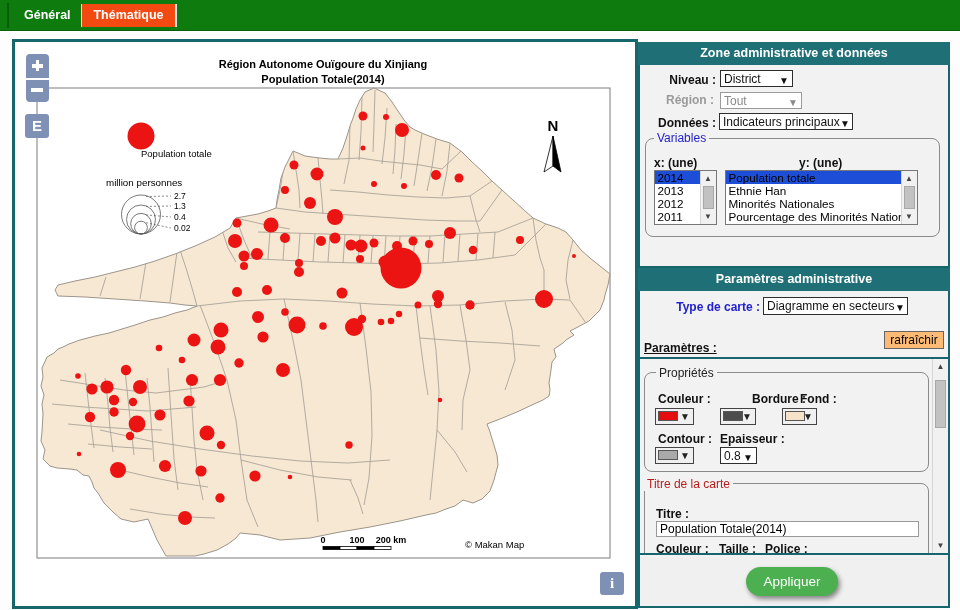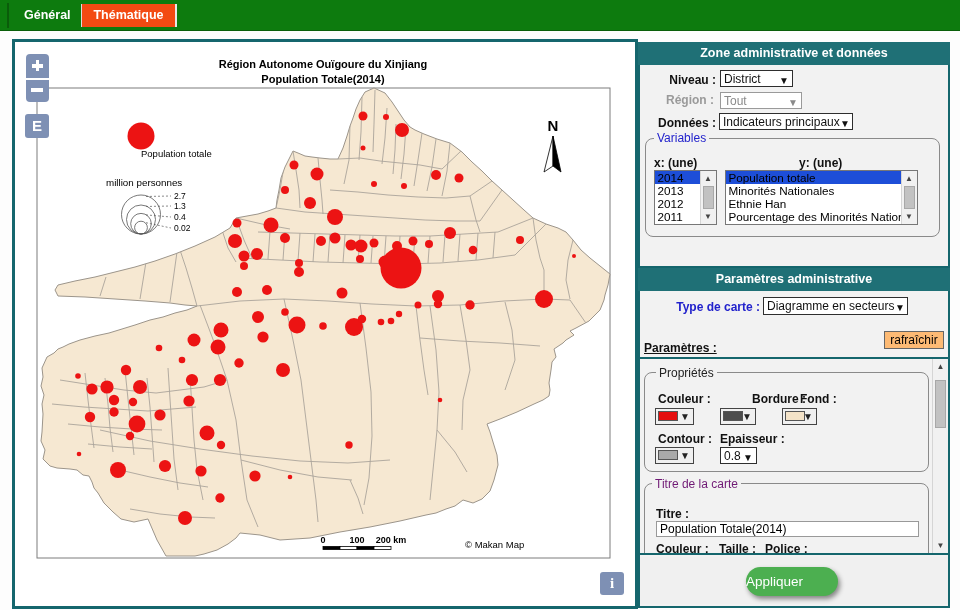--- a/index.html
+++ b/index.html
@@ -269,22 +269,22 @@
       <div class="li">2012</div>
       <div class="li">2011</div>
     <div class="sbar" style="right:0;top:0;height:53px;">
         <div class="up">▲</div>
         <div class="th" style="top:15px;height:23px;"></div>
         <div class="dn" style="bottom:0;">▼</div>
       </div>
   </div>
   <div class="listbox" style="left:84.5px;top:127.5px;width:193px;height:55px;">
     <div class="li on">Population totale</div>
+      <div class="li">Ethnie Han</div>
       <div class="li">Minorités Nationales</div>
-      <div class="li">Ethnie Han</div>
       <div class="li">Pourcentage des Minorités Nationa</div>
     <div class="sbar" style="right:0;top:0;height:53px;">
         <div class="up">▲</div>
         <div class="th" style="top:15px;height:23px;"></div>
         <div class="dn" style="bottom:0;">▼</div>
       </div>
   </div>
 </div>
 
 <div id="panel2">
@@ -312,28 +312,28 @@
         <span class="sa">▼</span>
       </div>
     <div class="lbl" style="left:18px;top:73px;">Contour :</div>
     <div class="lbl" style="left:80px;top:73px;">Epaisseur :</div>
     <div class="swb" style="left:15px;top:88px;width:39px;">
         <span class="sw" style="background:#a9a9a9;"></span>
         <span class="sa">▼</span>
       </div>
     <div class="sel" style="left:80px;top:88px;width:37px;height:17px;">0.8<span class="arr">▼</span></div>
     <div class="fieldset" style="left:4px;top:124px;width:285px;height:78px;"></div>
-    <div class="legend" style="left:12px;top:118px;color:#701a75;">Titre de la carte</div>
+    <div class="legend" style="left:4px;top:118px;color:#b91c1c;">Titre de la carte</div>
     <div class="lbl" style="left:16px;top:148px;">Titre :</div>
     <div style="position:absolute;left:16px;top:162px;width:263px;height:16px;background:#fff;border:1px solid #999;font-size:12px;line-height:15px;padding-left:3px;">Population Totale(2014)</div>
     <div class="lbl" style="left:16px;top:183px;">Couleur :</div>
     <div class="lbl" style="left:79px;top:183px;">Taille :</div>
     <div class="lbl" style="left:125px;top:183px;">Police :</div>
     <div class="sbar" style="right:0;top:0;height:194px;">
         <div class="up">▲</div>
         <div class="th" style="top:21px;height:48px;"></div>
         <div class="dn" style="bottom:0;">▼</div>
       </div>
   </div>
   <div id="applyrow" style="position:absolute;left:0;top:289px;width:308px;height:47px;background:#f0f0f0;">
-    <div style="position:absolute;left:106px;top:10px;width:92px;height:29px;background:#4CAF50;border-radius:15px;color:#fff;font-size:13.5px;line-height:29px;box-shadow:2px 3px 5px rgba(0,0,0,0.45);">Appliquer</div>
+    <div style="position:absolute;left:106px;top:10px;width:92px;height:29px;background:#4CAF50;border-radius:15px;color:#fff;font-size:13.5px;text-align:center;line-height:29px;box-shadow:2px 3px 5px rgba(0,0,0,0.45);">Appliquer</div>
   </div>
 </div>
 
 </body></html>

